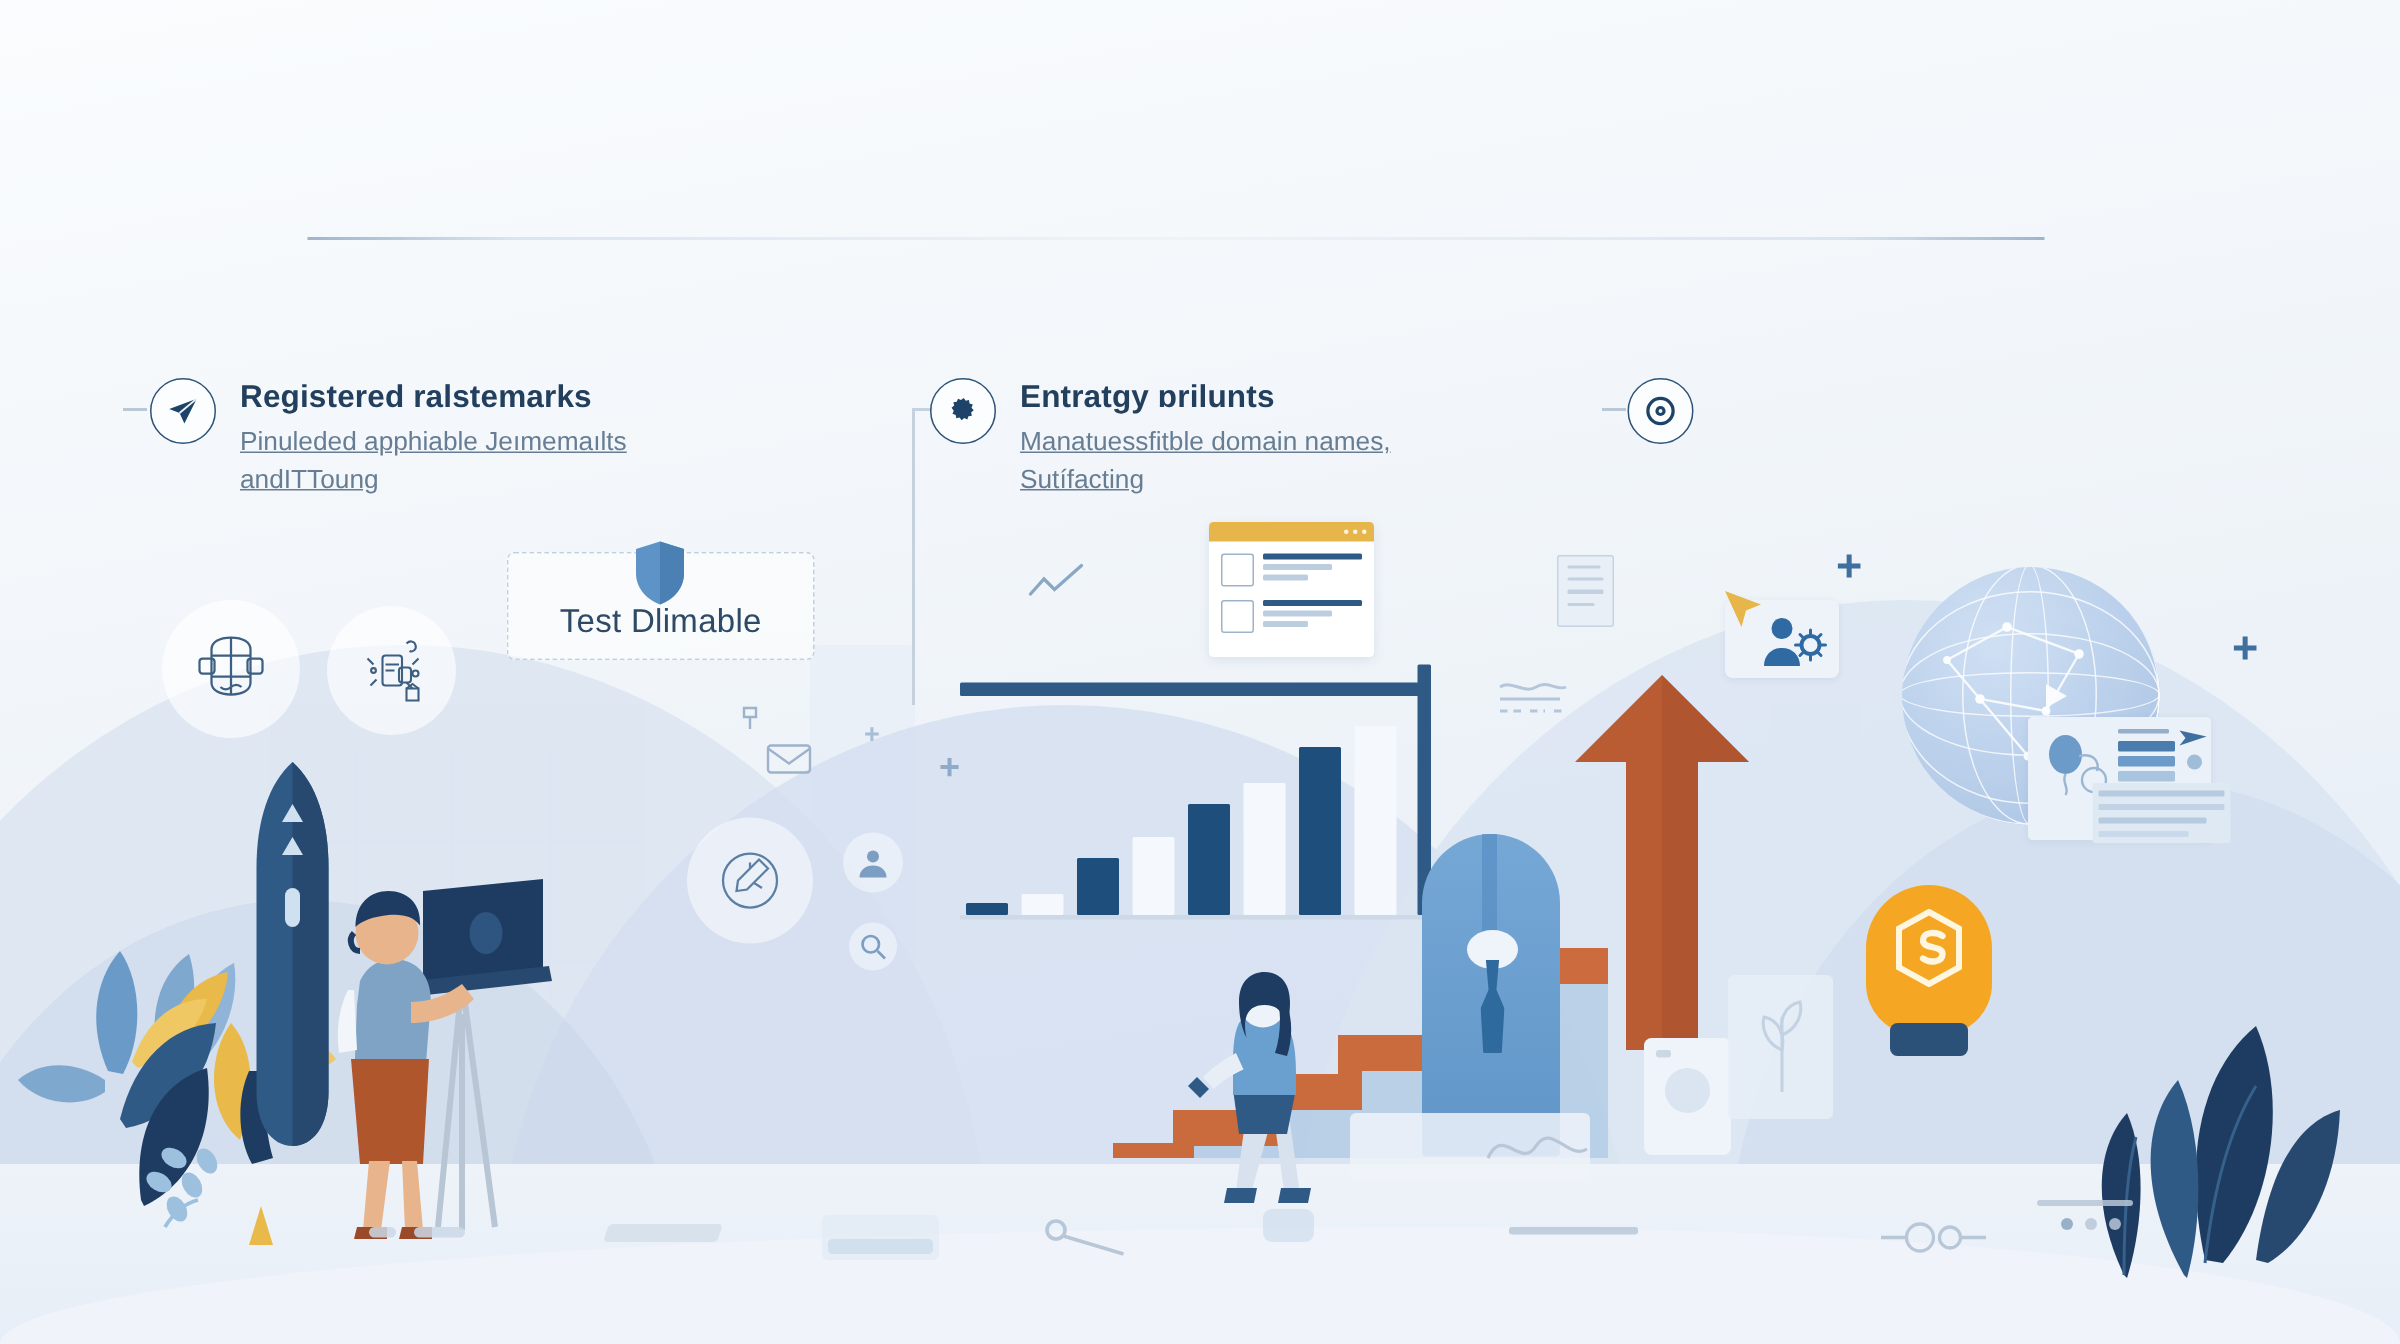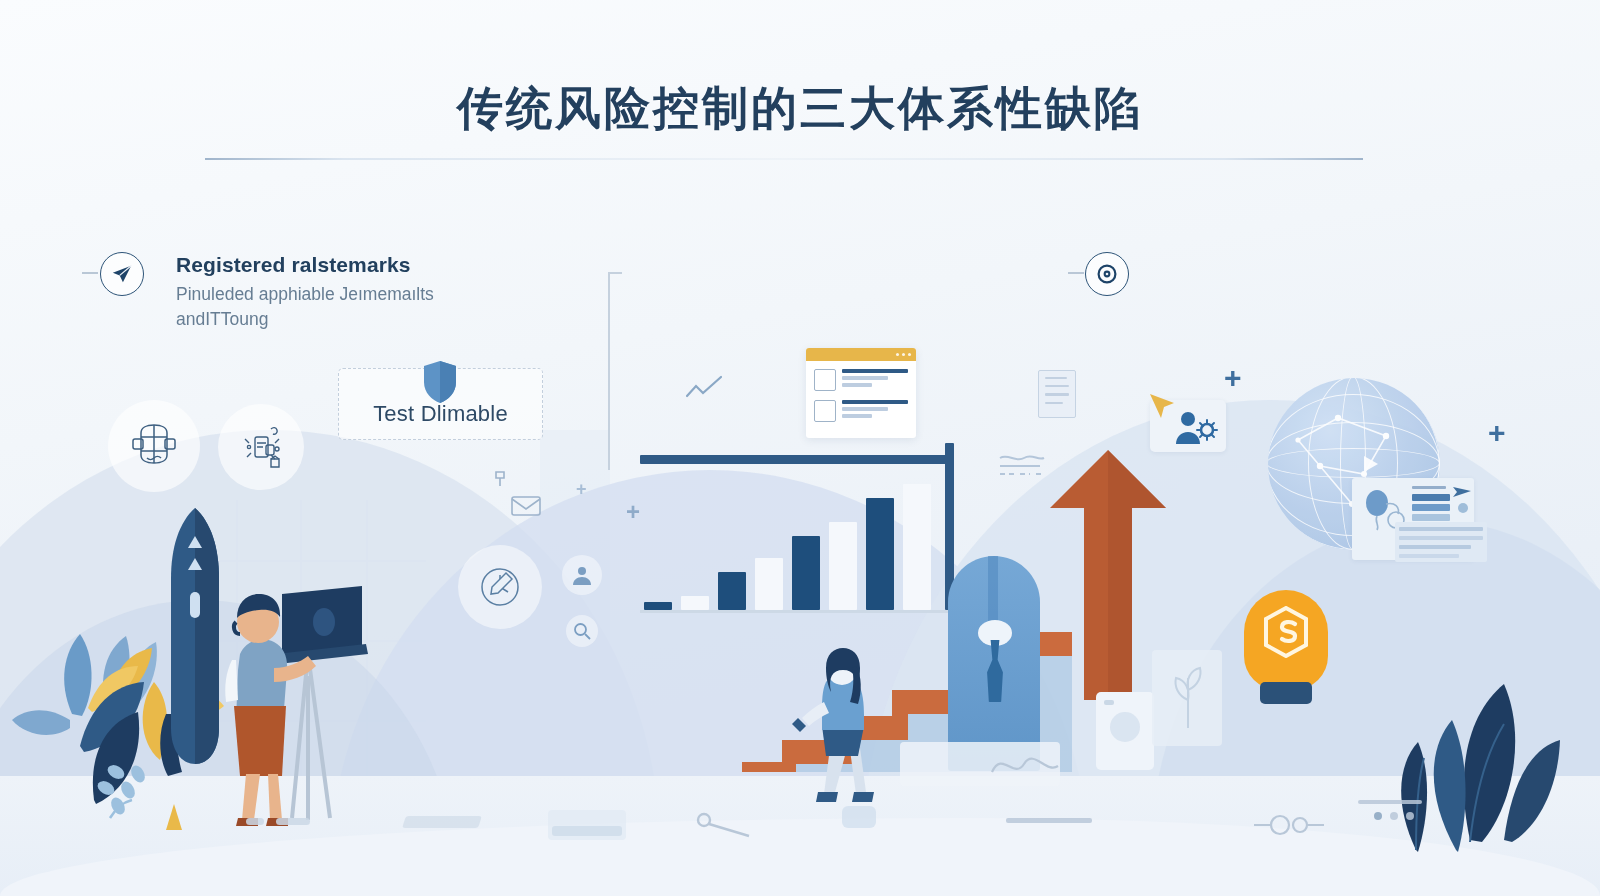--- a/index.html
+++ b/index.html
@@ -33,28 +33,28 @@
     text-shadow:0 1px 2px rgba(255,255,255,.85);
   }
   .title-rule{position:absolute;left:205px;top:158px;width:1158px;height:2px;
     background:linear-gradient(90deg,#9fb4cb 0%,#dbe5f0 12%,#eef3f8 50%,#dbe5f0 88%,#9fb4cb 100%);}
 
   
   .col{position:absolute;top:252px;}
   .c1{left:100px;width:470px;}
   .c2{left:620px;width:420px;}
   .c3{left:1085px;width:420px;}
-  .col-head{display:flex;align-items:flex-start;gap:32px;}
+  .col-head{display:flex;align-items:flex-start;gap:16px;}
   .badge{flex:0 0 auto;width:42px;height:42px;border-radius:50%;
     border:1.8px solid #2d5478;background:rgba(255,255,255,.72);
     display:flex;align-items:center;justify-content:center;color:#1d4368;}
   .badge svg{display:block;}
   .col-txt{padding-top:1px;}
   .col-title{font-size:21px;font-weight:700;color:#22405e;line-height:1.15;letter-spacing:.1px;}
-  .col-sub{margin-top:5px;font-size:17.5px;color:#667d93;line-height:1.42;font-weight:400;max-width:330px;}
+  .col-sub{margin-top:5px;font-size:17.5px;color:#667d93;line-height:1.42;font-weight:400;max-width:330px;text-decoration:underline;}
   .stub{position:absolute;top:272px;width:16px;height:1.6px;background:#b9c7d6;}
   .s1{left:82px;} .s3{left:1068px;}
   .drop{position:absolute;left:608px;top:272px;width:1.6px;height:198px;background:#c5d1de;}
   .drop-top{position:absolute;left:608px;top:272px;width:14px;height:1.6px;background:#c5d1de;}
 
   
   .dash-card{position:absolute;left:338px;top:368px;width:205px;height:72px;
     border:1.6px dashed #c3cfdd;border-radius:5px;background:rgba(255,255,255,.55);
     display:flex;align-items:flex-end;justify-content:center;padding-bottom:12px;box-sizing:border-box;}
   .dash-card-label{font-size:22px;color:#2e4a66;font-weight:400;letter-spacing:.2px;}
@@ -157,21 +157,20 @@
 
     <div class="hill h1"></div>
     <div class="hill h2"></div>
     <div class="hill h3"></div>
     <div class="hill h4"></div>
     <div class="hill h5"></div>
     <div class="ground"></div>
     <div class="ground2"></div>
   </div>
 
-  <div class="title">传统风险控制的三大体系性缺陷</div>
   <div class="title-rule"></div>
 
   <div class="stub s1"></div>
   <div class="drop-top"></div>
   <div class="drop"></div>
   <div class="stub s3"></div>
 
   <div class="col c1">
     <div class="col-head">
       <div class="badge">
@@ -180,20 +179,34 @@
           <path d="M9.5 13.5 22 3" stroke="#eef3f9" stroke-width="1.4"></path>
         </svg>
       </div>
       <div class="col-txt">
         <div class="col-title">Registered ralstemarks</div>
         <div class="col-sub">Pinuleded apphiable Jeımemaılts andITToung</div>
       </div>
     </div>
   </div>
 
+  <div class="col c2">
+    <div class="col-head">
+      <div class="badge">
+        <svg width="21" height="21" viewBox="0 0 24 24" fill="#1d4368">
+          <path d="M12 8.2a3.8 3.8 0 1 0 0 7.6 3.8 3.8 0 0 0 0-7.6zm0 5.6a1.8 1.8 0 1 1 0-3.6 1.8 1.8 0 0 1 0 3.6z"></path>
+          <path d="M12 1.6l1.5 2.1 2.5-.6.4 2.6 2.5.8-1 2.4 1.7 2-2 1.7.6 2.5-2.6.4-.9 2.4-2.3-1.1-2 1.7-1.6-2.1-2.5.6-.4-2.6-2.5-.8 1-2.4L2.7 9l2-1.7-.6-2.5 2.6-.4.9-2.4 2.3 1.1z"></path>
+        </svg>
+      </div>
+      <div class="col-txt">
+        <div class="col-title">Entratgy ɒrilunts</div>
+        <div class="col-sub">Manatuessfitble domain names, Sutífacting</div>
+      </div>
+    </div>
+  </div>
 
   <div class="col c3">
     <div class="col-head">
       <div class="badge">
         <svg width="24" height="24" viewBox="0 0 24 24">
           <circle cx="12" cy="12" r="8.4" fill="none" stroke="#1d4368" stroke-width="2.2"></circle>
           <circle cx="12" cy="12" r="3.4" fill="#1d4368"></circle>
           <circle cx="12" cy="12" r="1.3" fill="#eef3f9"></circle>
         </svg>
       </div>

